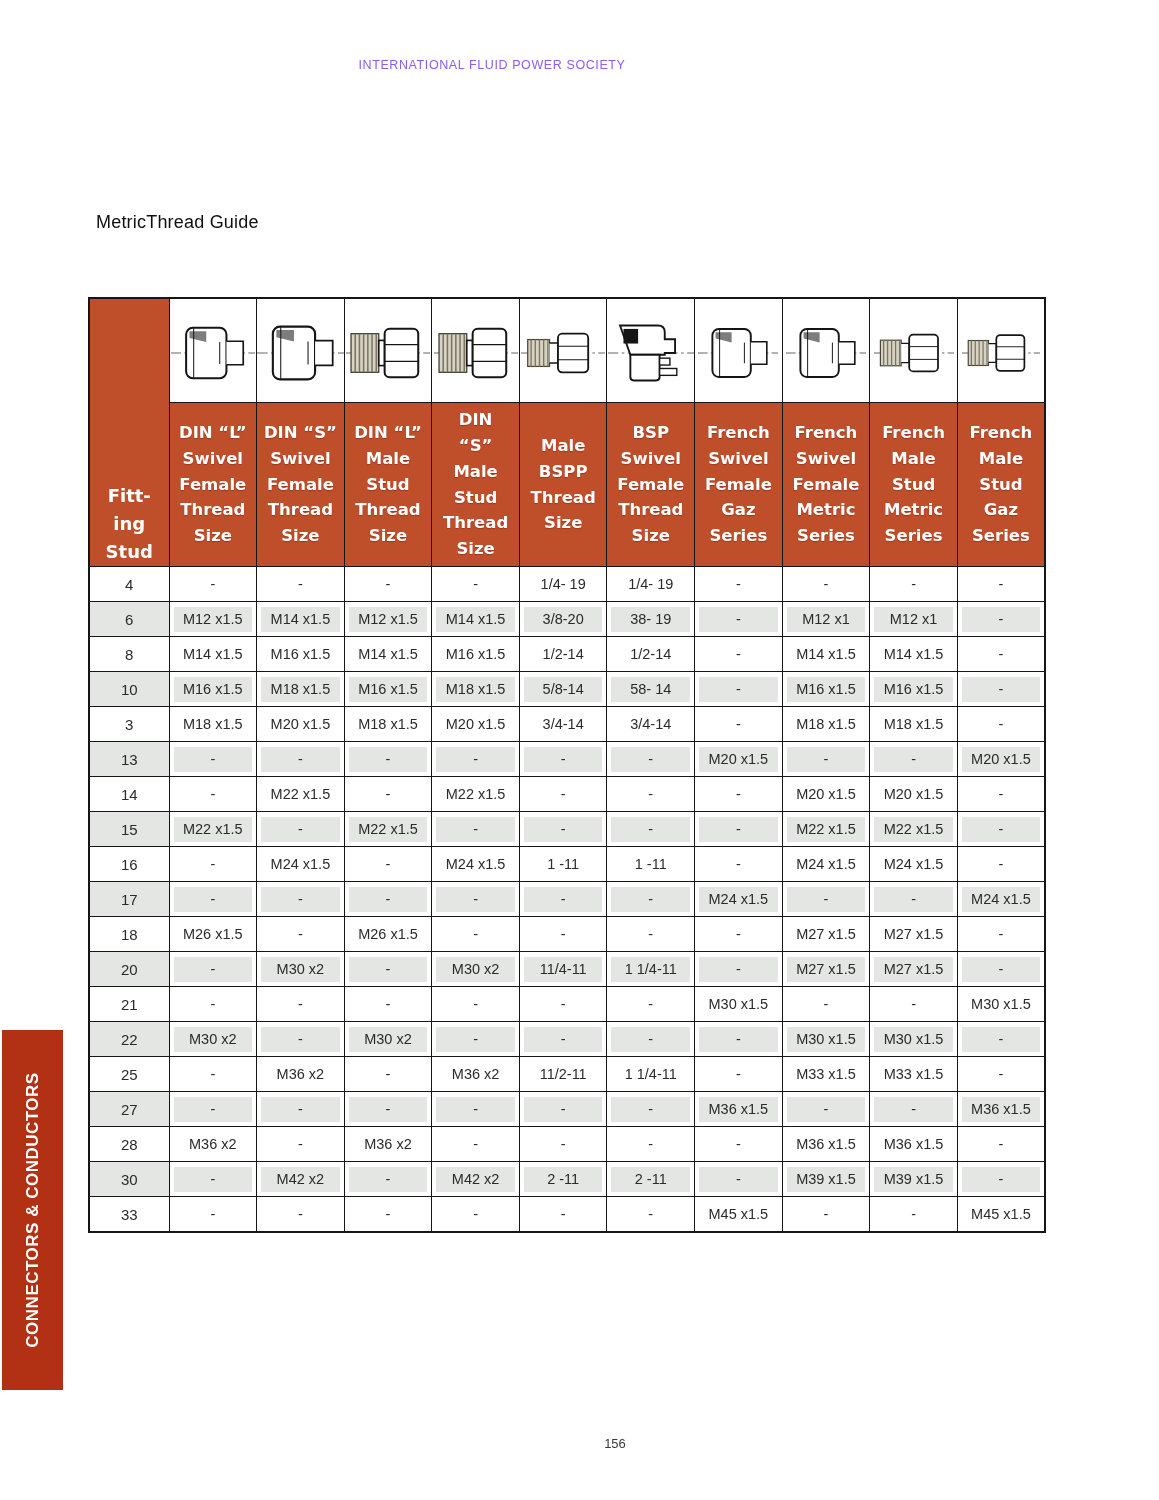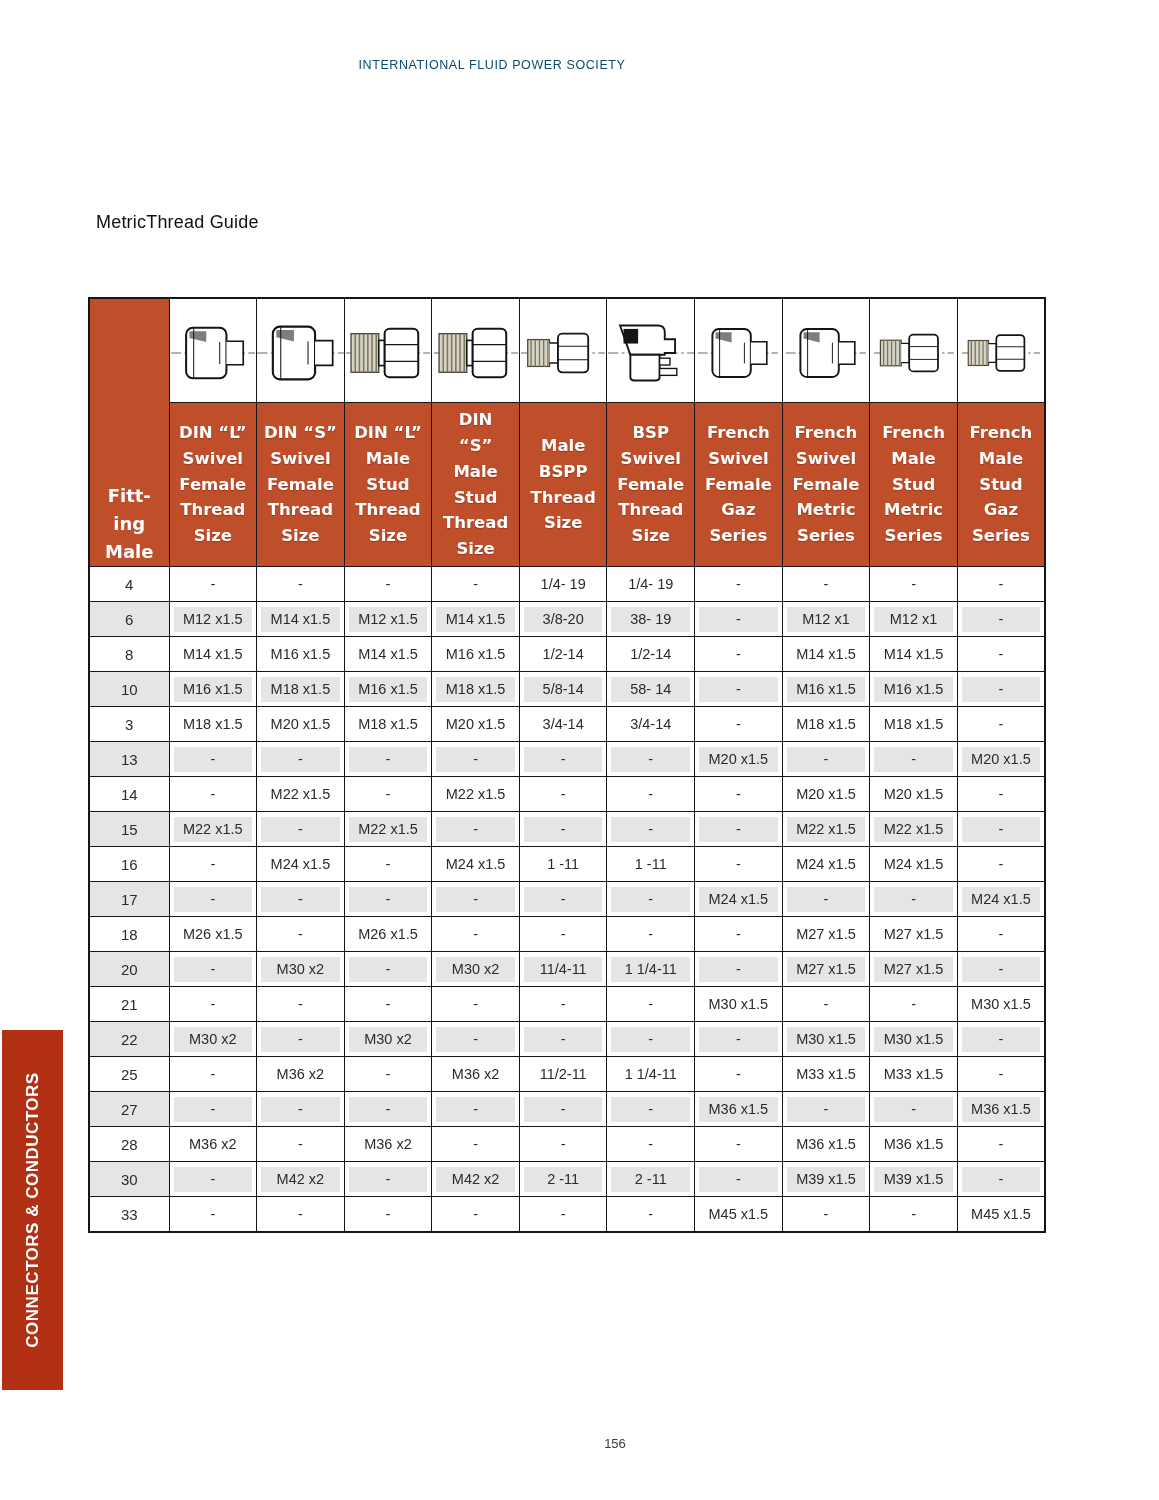--- a/index.html
+++ b/index.html
@@ -2,21 +2,21 @@
 <html><head>
 <meta charset="utf-8">
 <style>
   html,body{margin:0;padding:0;}
   body{
     width:1159px;height:1500px;position:relative;background:#ffffff;
     font-family:"Liberation Sans",sans-serif;overflow:hidden;
   }
   .society{
     position:absolute;top:58px;left:0;width:984px;text-align:center;
-    font-size:12.5px;letter-spacing:.6px;color:#0c4a6e;
+    font-size:12.5px;letter-spacing:.6px;color:#8b5cf6;
   }
   .doc-title{
     position:absolute;top:212px;left:96px;font-size:18px;font-weight:normal;color:#101010;
     font-family:"Liberation Sans",sans-serif;letter-spacing:.2px;
   }
   .tbl-wrap{position:absolute;left:88px;top:297px;width:958px;}
   table.guide{
     border-collapse:collapse;table-layout:fixed;width:958px;
     border:2.5px solid #151515;
   }
@@ -118,21 +118,21 @@
         <col>
         <col>
         <col>
         <col>
         <col>
     </colgroup>
     <thead>
       <tr>
         <th class="corner" rowspan="2">Fitt-
 ing
-Male</th>
+Stud</th>
         <th class="img-cell">
             <svg class="fitimg" width="84" height="88" viewBox="0 0 100 80">
               <use href="#fit-swivel"></use>
             </svg>
           </th>
         <th class="img-cell">
             <svg class="fitimg" width="88" height="92" viewBox="0 0 100 80">
               <use href="#fit-swivel"></use>
             </svg>
           </th>

